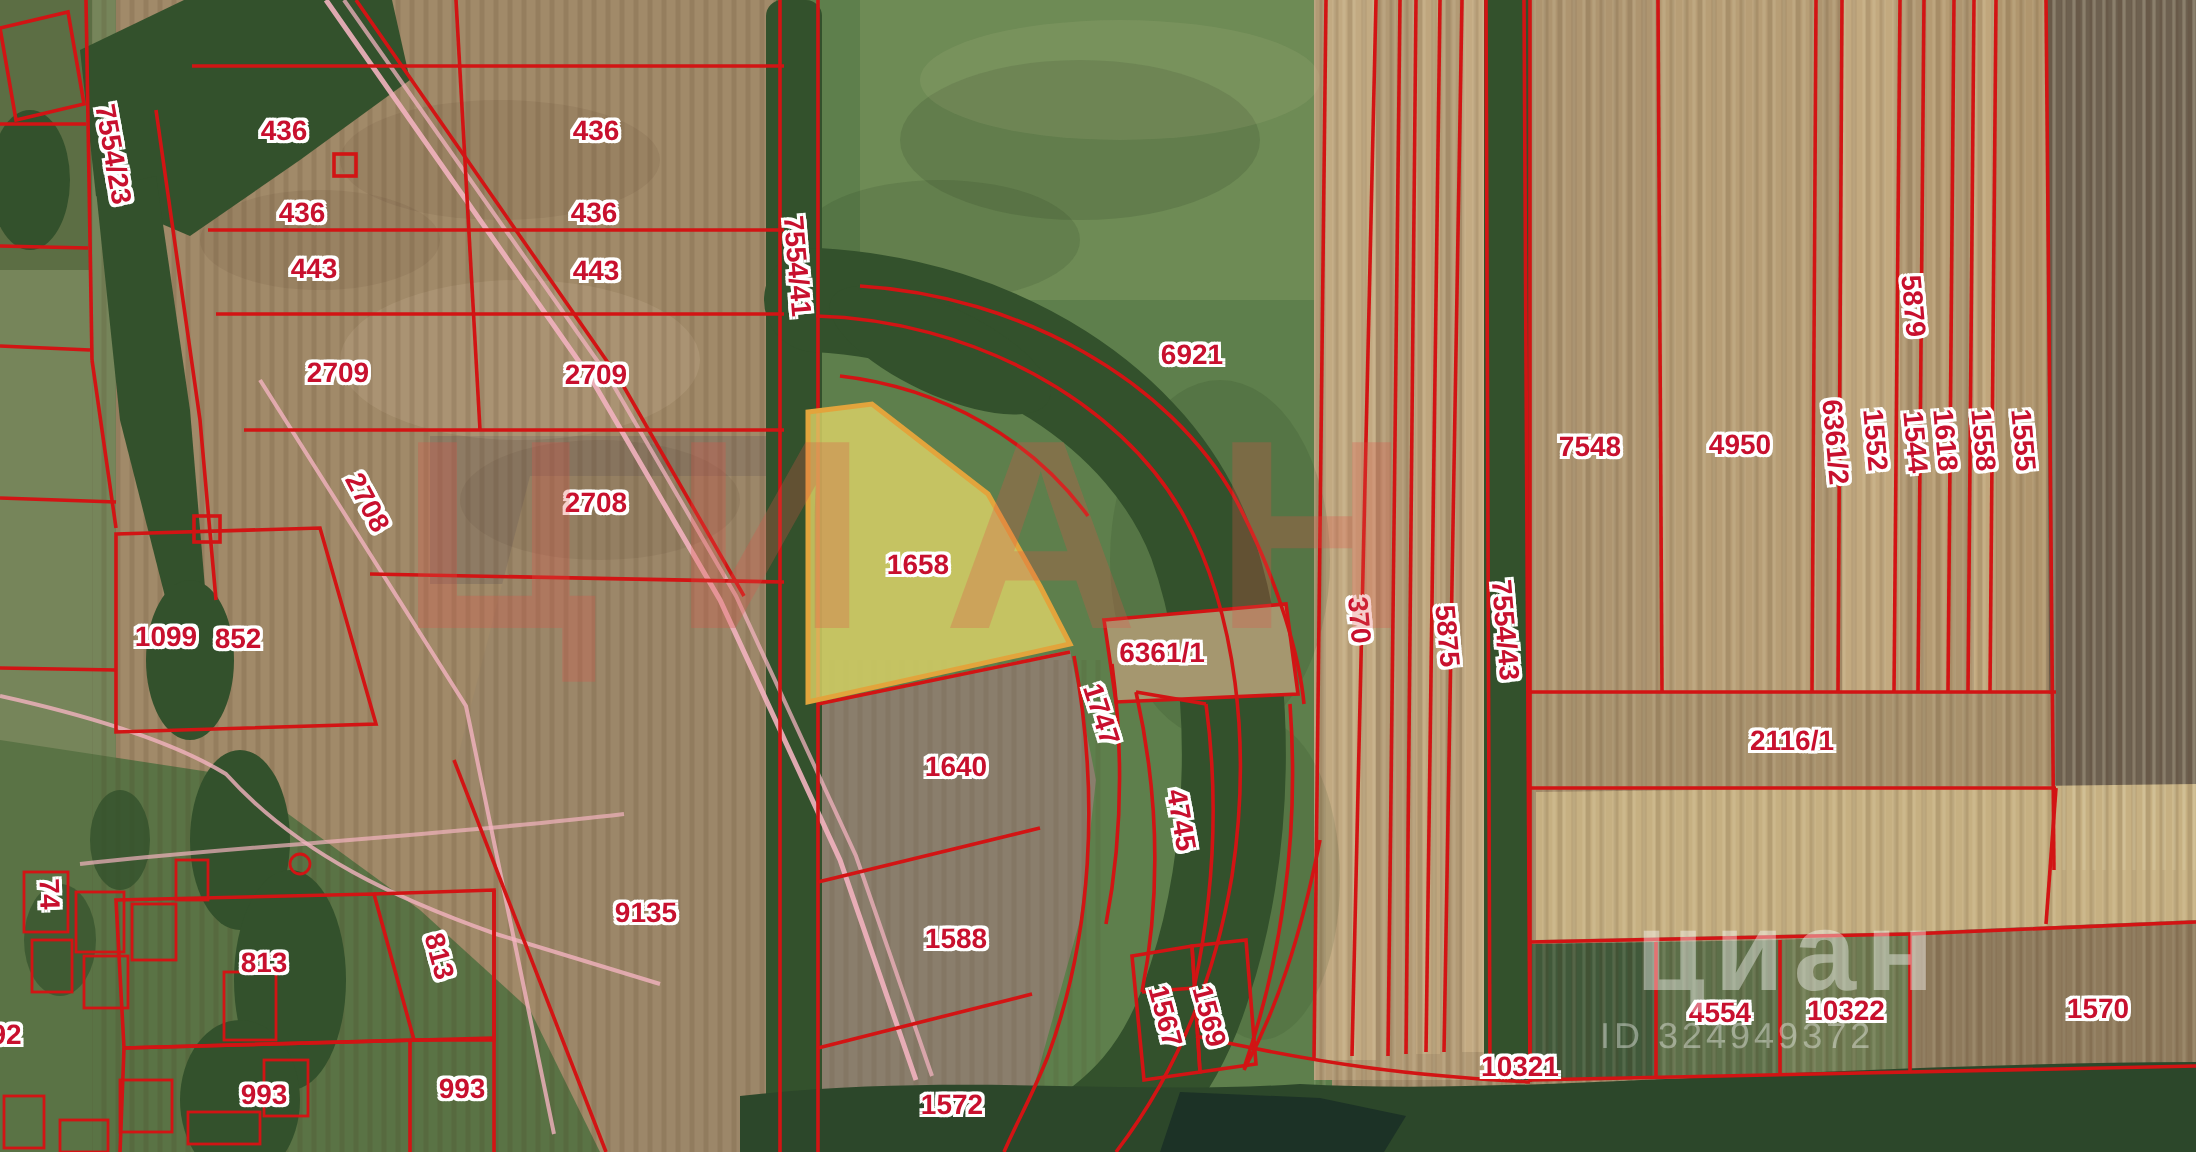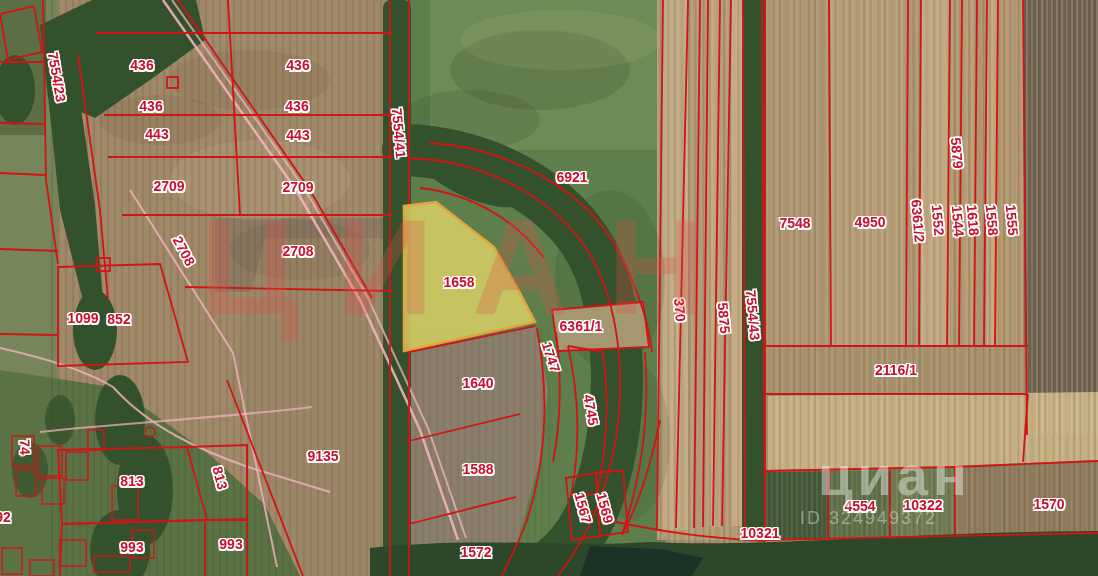--- a/index.html
+++ b/index.html
@@ -251,21 +251,21 @@
       <div class="lbl" style="left: 83px; top: 318px; transform: translate(-50%, -50%) rotate(0deg);">1099</div>
       <div class="lbl" style="left: 119px; top: 319px; transform: translate(-50%, -50%) rotate(0deg); text-align: center;">852</div>
       <div class="lbl" style="left: 323px; top: 456px; transform: translate(-50%, -50%) rotate(0deg);">9135</div>
       <div class="lbl" style="left: 132px; top: 481px; transform: translate(-50%, -50%) rotate(0deg);">813</div>
       <div class="lbl" style="left: 220px; top: 478px; transform: translate(-50%, -50%) rotate(75deg);">813</div>
       <div class="lbl" style="left: 132px; top: 547px; transform: translate(-50%, -50%) rotate(0deg);">993</div>
       <div class="lbl" style="left: 231px; top: 544px; transform: translate(-50%, -50%) rotate(0deg);">993</div>
       <div class="lbl" style="left: 25px; top: 447px; transform: translate(-50%, -50%) rotate(88deg);">74</div>
       <div class="lbl" style="left: 3px; top: 517px; transform: translate(-50%, -50%) rotate(0deg);">92</div>
       <div class="lbl" style="left: 399px; top: 133px; transform: translate(-50%, -50%) rotate(85deg);">7554/41</div>
-      <div class="lbl" style="left: 572px; top: 177px; transform: translate(-50%, -50%) rotate(0deg);">6921</div>
+      <div class="lbl" style="left: 596px; top: 177px; transform: translate(-50%, -50%) rotate(0deg);">6921</div>
       <div class="lbl hl" style="left: 459px; top: 282px; transform: translate(-50%, -50%) rotate(0deg);">1658</div>
       <div class="lbl" style="left: 581px; top: 326px; transform: translate(-50%, -50%) rotate(0deg);">6361/1</div>
       <div class="lbl" style="left: 551px; top: 357px; transform: translate(-50%, -50%) rotate(72deg);">1747</div>
       <div class="lbl" style="left: 478px; top: 383px; transform: translate(-50%, -50%) rotate(0deg);">1640</div>
       <div class="lbl" style="left: 591px; top: 410px; transform: translate(-50%, -50%) rotate(80deg);">4745</div>
       <div class="lbl" style="left: 478px; top: 469px; transform: translate(-50%, -50%) rotate(0deg); text-align: right;">1588</div>
       <div class="lbl" style="left: 476px; top: 552px; transform: translate(-50%, -50%) rotate(0deg);">1572</div>
       <div class="lbl" style="left: 583px; top: 508px; transform: translate(-50%, -50%) rotate(75deg);">1567</div>
       <div class="lbl" style="left: 605px; top: 508px; transform: translate(-50%, -50%) rotate(75deg);">1569</div>
       <div class="lbl" style="left: 680px; top: 310px; transform: translate(-50%, -50%) rotate(85deg);">370</div>

